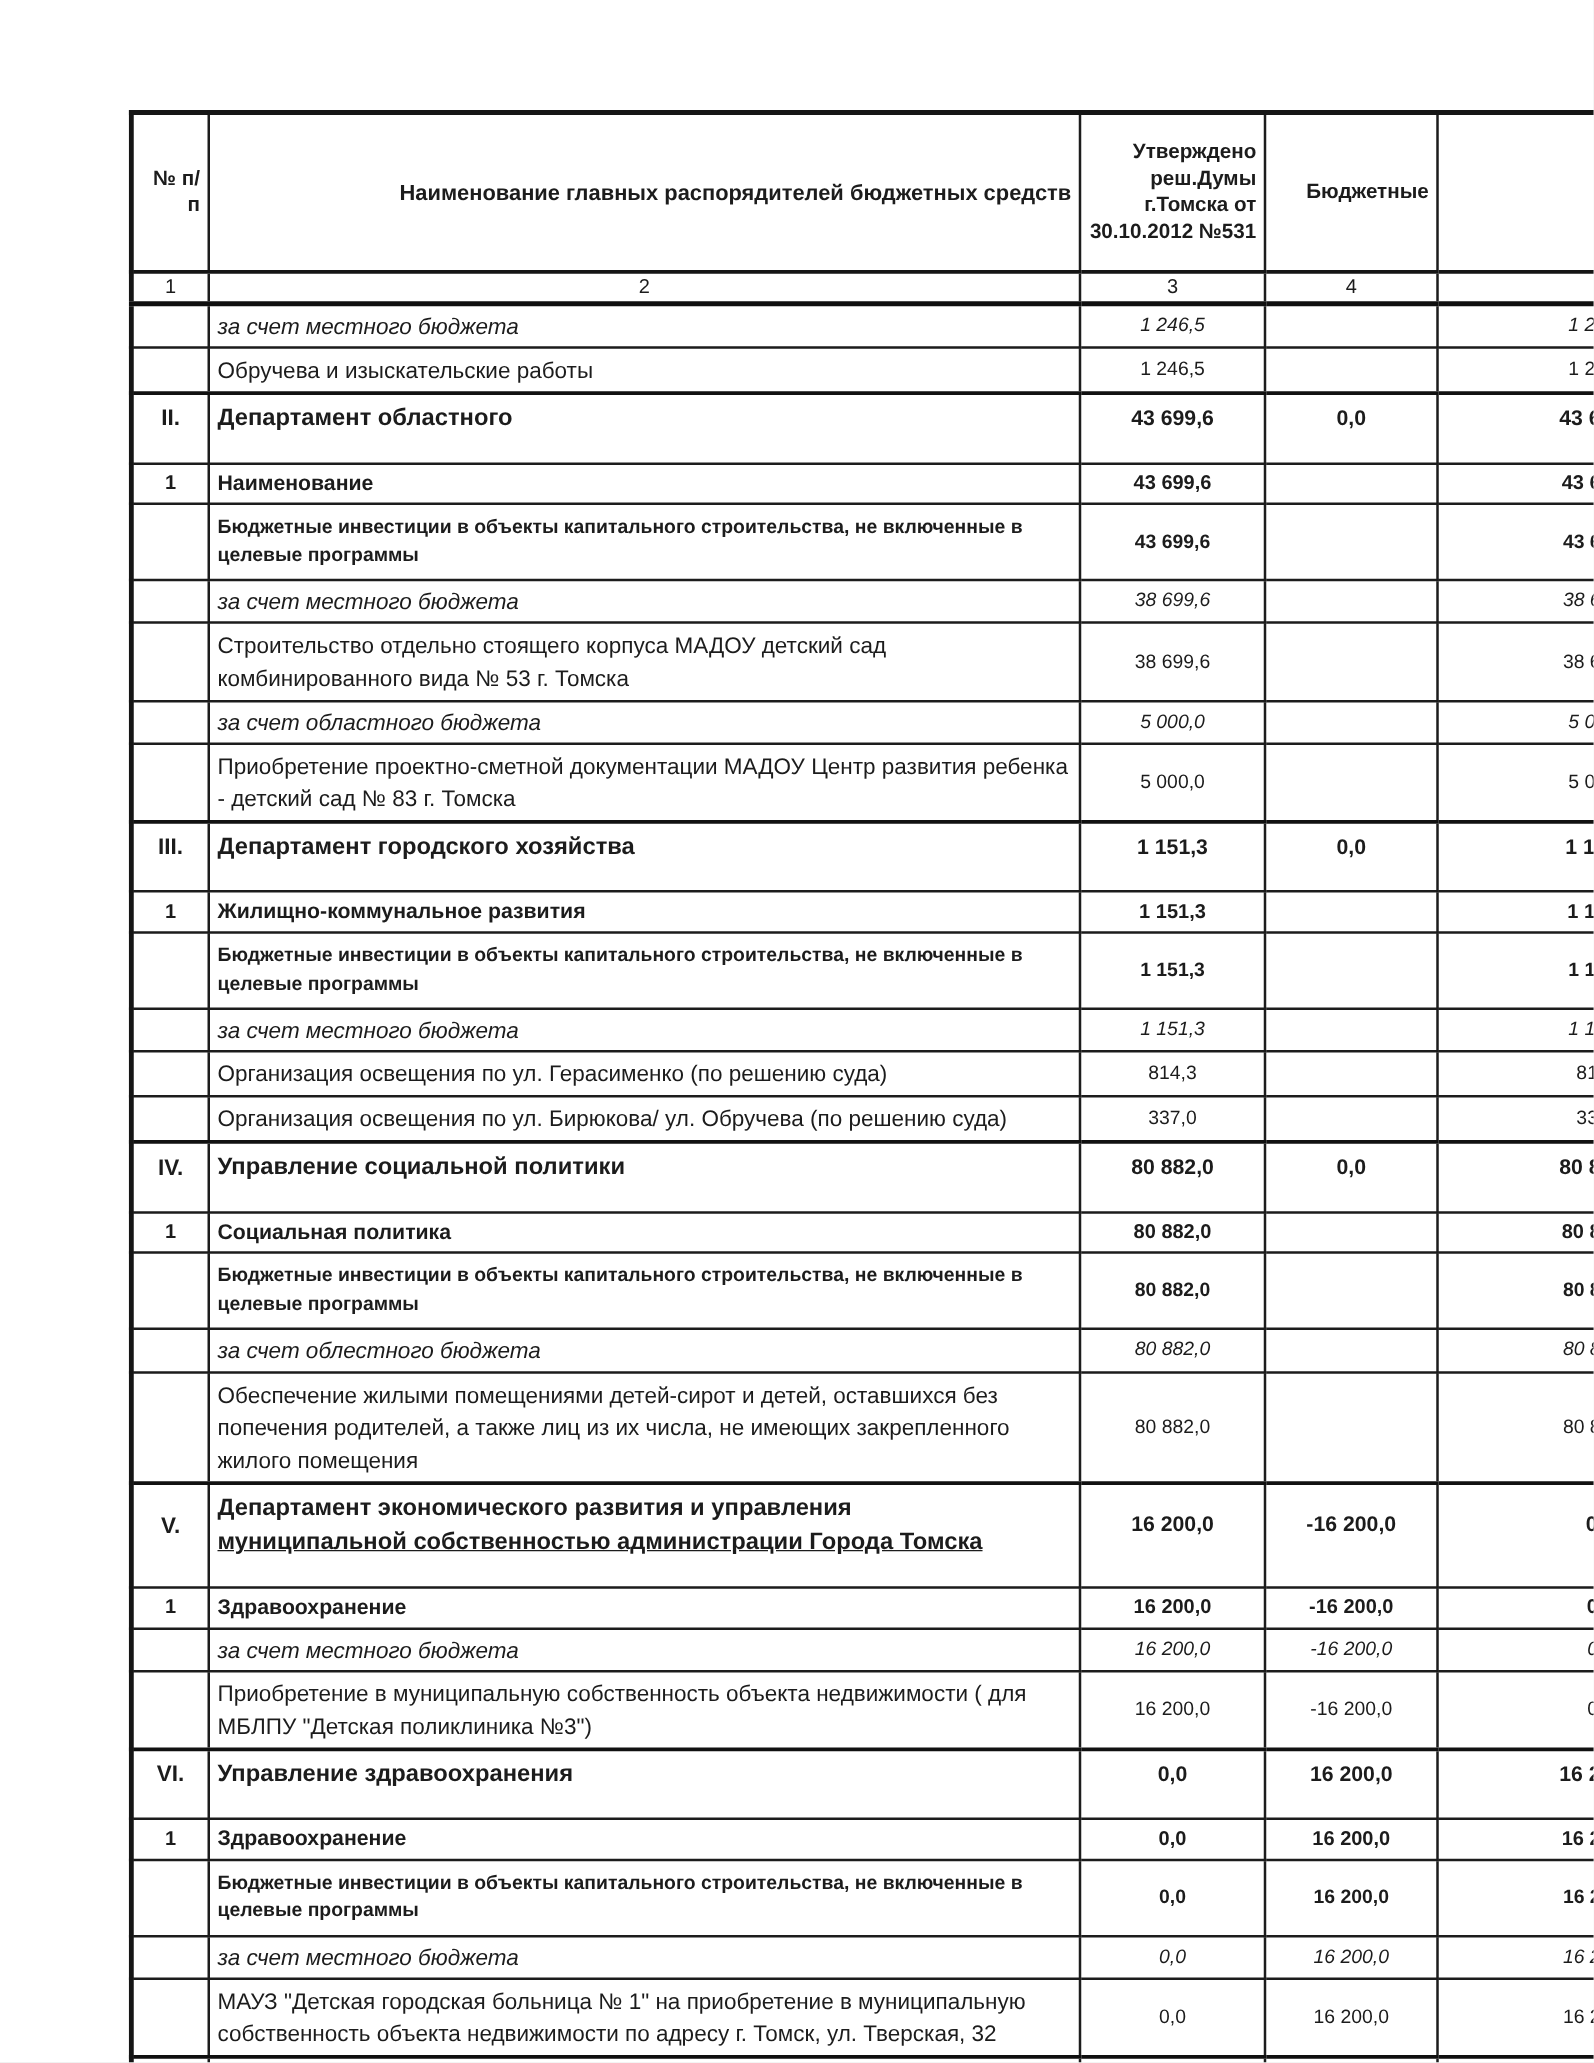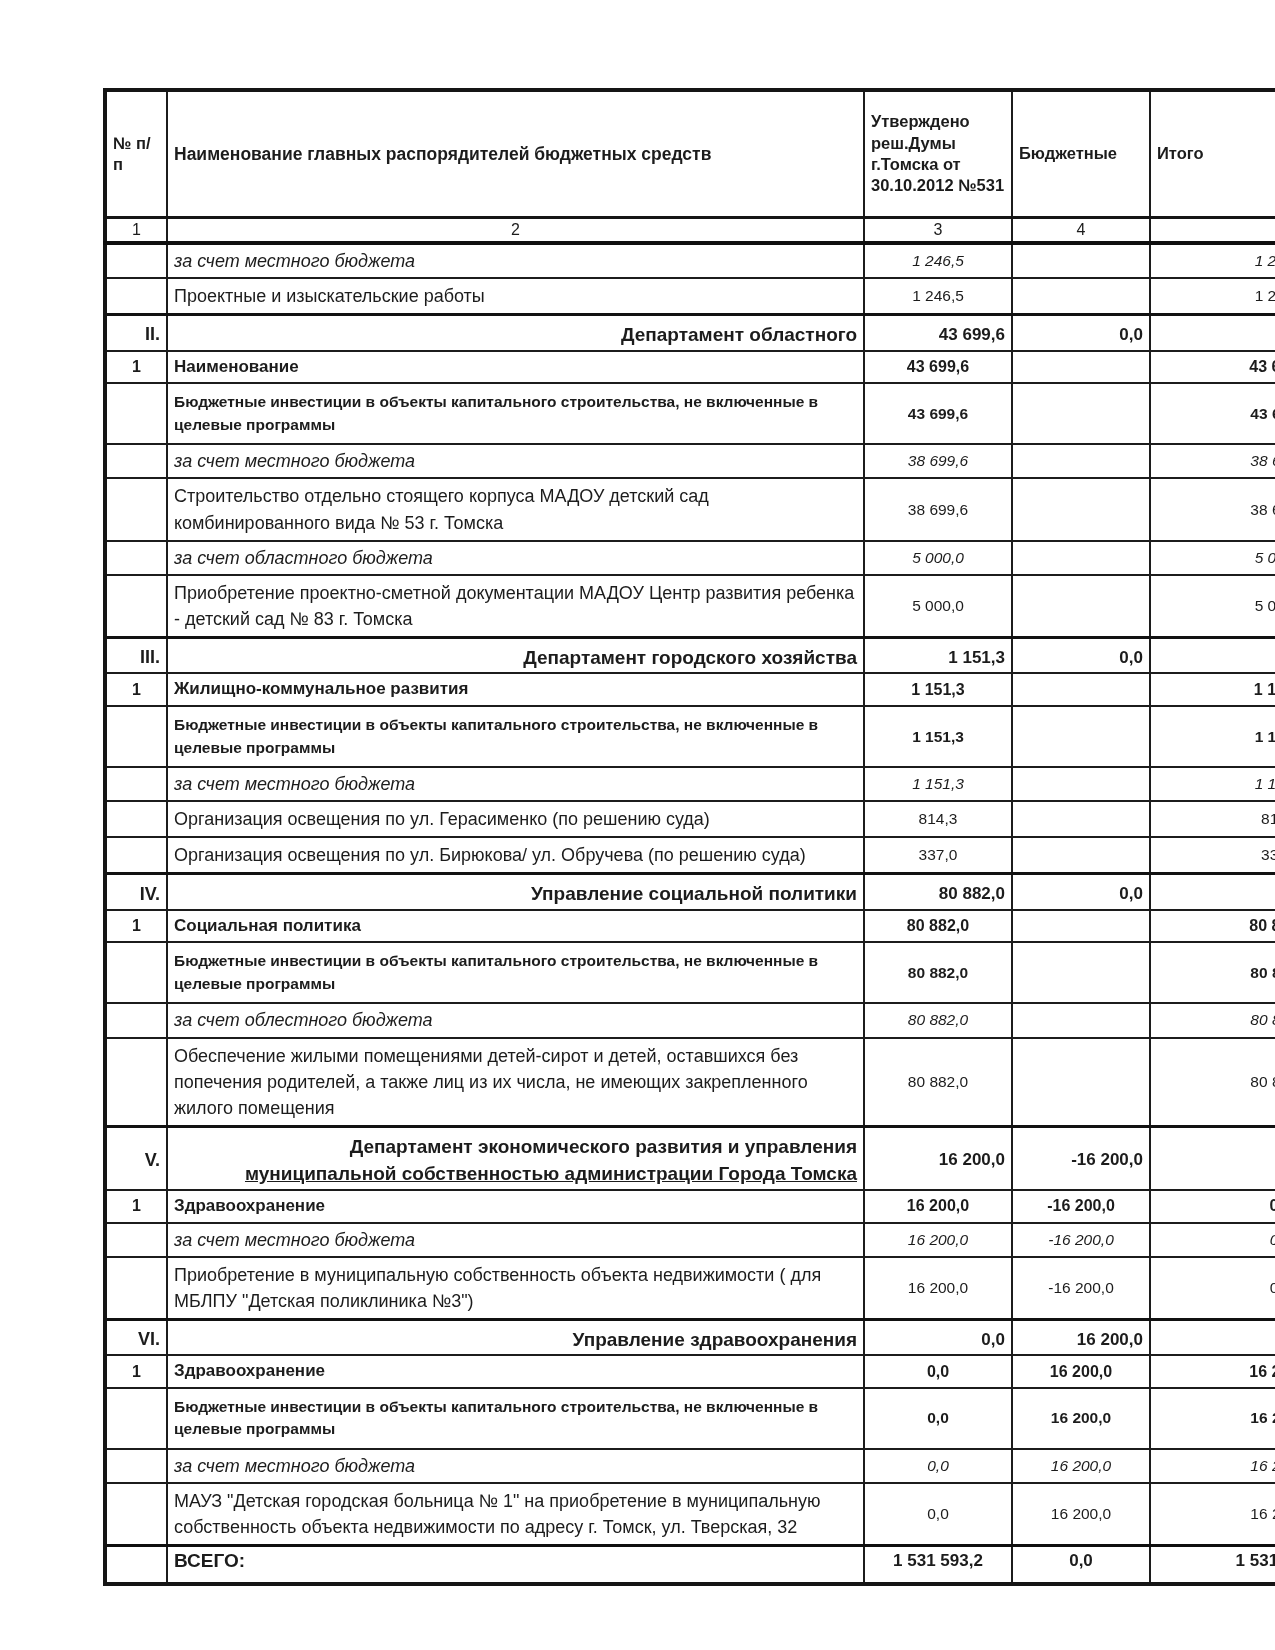--- a/index.html
+++ b/index.html
@@ -33,21 +33,21 @@
   table.budget th, table.budget td{
     border:2px solid #1c1c1c;
     padding:3px 6px;
     vertical-align:middle;
     overflow:hidden;
   }
   
   thead tr.head th{
     font-weight:700;
     font-size:16.5px;
-    text-align:left;
+    text-align:right;
     height:118px;
     line-height:1.3;
     border-bottom:3px solid #151515;
   }
   thead tr.head th.h-name{font-size:17.5px;}
   thead tr.index th{
     font-weight:400;
     font-size:16px;
     text-align:center;
     height:20px;
@@ -56,21 +56,21 @@
   }
   
   td.num{text-align:center;font-size:16px;}
   td.name{text-align:left;line-height:1.45;font-size:18px;padding-left:7px;}
   td.val{text-align:center;font-size:15.5px;white-space:nowrap;}
   tr.normal td{padding-top:4px;padding-bottom:4px;}
   
   tr.section td.name{font-weight:700;font-size:19px;}
   tr.section td.num{font-weight:700;font-size:18px;}
   tr.section td.val{font-weight:700;font-size:17px;}
-  tr.section td{padding-top:5px;padding-bottom:1px;border-top:3px solid #151515;text-align:right;}
+  tr.section td{padding-top:5px;padding-bottom:21px;border-top:3px solid #151515;}
   
   tr.sub td.name{font-weight:700;font-size:17px;}
   tr.sub td.num{font-weight:700;font-size:16px;}
   tr.sub td.val{font-weight:700;font-size:16px;}
   
   tr.boldtext td.name{font-weight:700;font-size:15.5px;}
   tr.boldtext td.val{font-weight:700;}
   tr.boldtext td{padding-top:7px;padding-bottom:7px;}
   
   tr.italic td{font-style:italic;}
@@ -114,21 +114,21 @@
       <tbody id="budget-body">
           <tr class="italic">
             <td class="num"></td>
             <td class="name">за счет местного бюджета</td>
             <td class="val">1 246,5</td>
             <td class="val"></td>
             <td class="val">1 246,5</td>
           </tr>
           <tr class="normal">
             <td class="num"></td>
-            <td class="name">Проектные и изыскательские работы</td>
+            <td class="name">Обручева и изыскательские работы</td>
             <td class="val">1 246,5</td>
             <td class="val"></td>
             <td class="val">1 246,5</td>
           </tr>
           <tr class="section">
             <td class="num">II.</td>
             <td class="name">Департамент областного</td>
             <td class="val">43 699,6</td>
             <td class="val">0,0</td>
             <td class="val">43 699,6</td>

